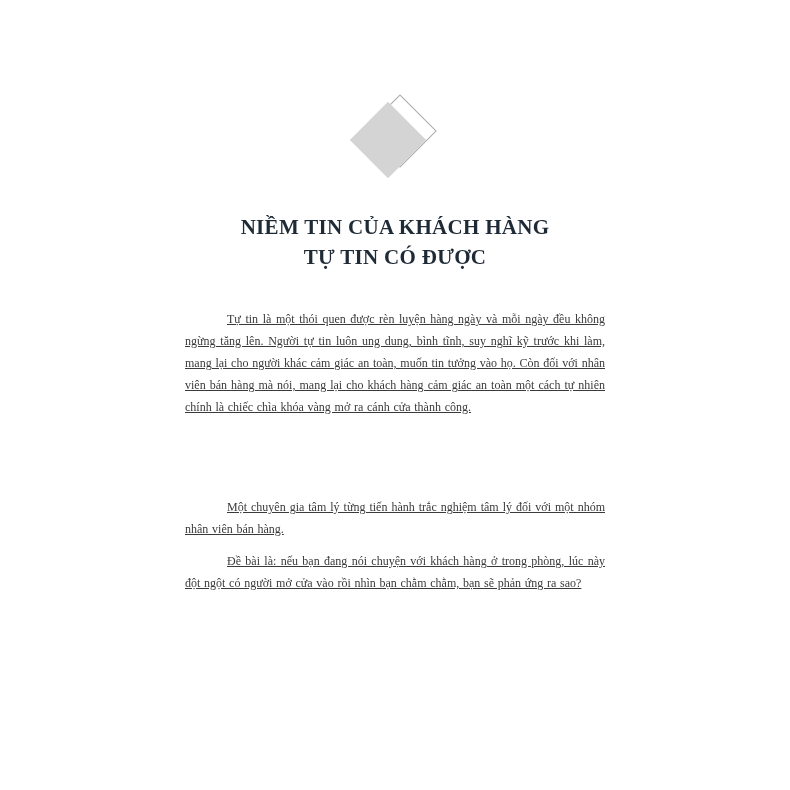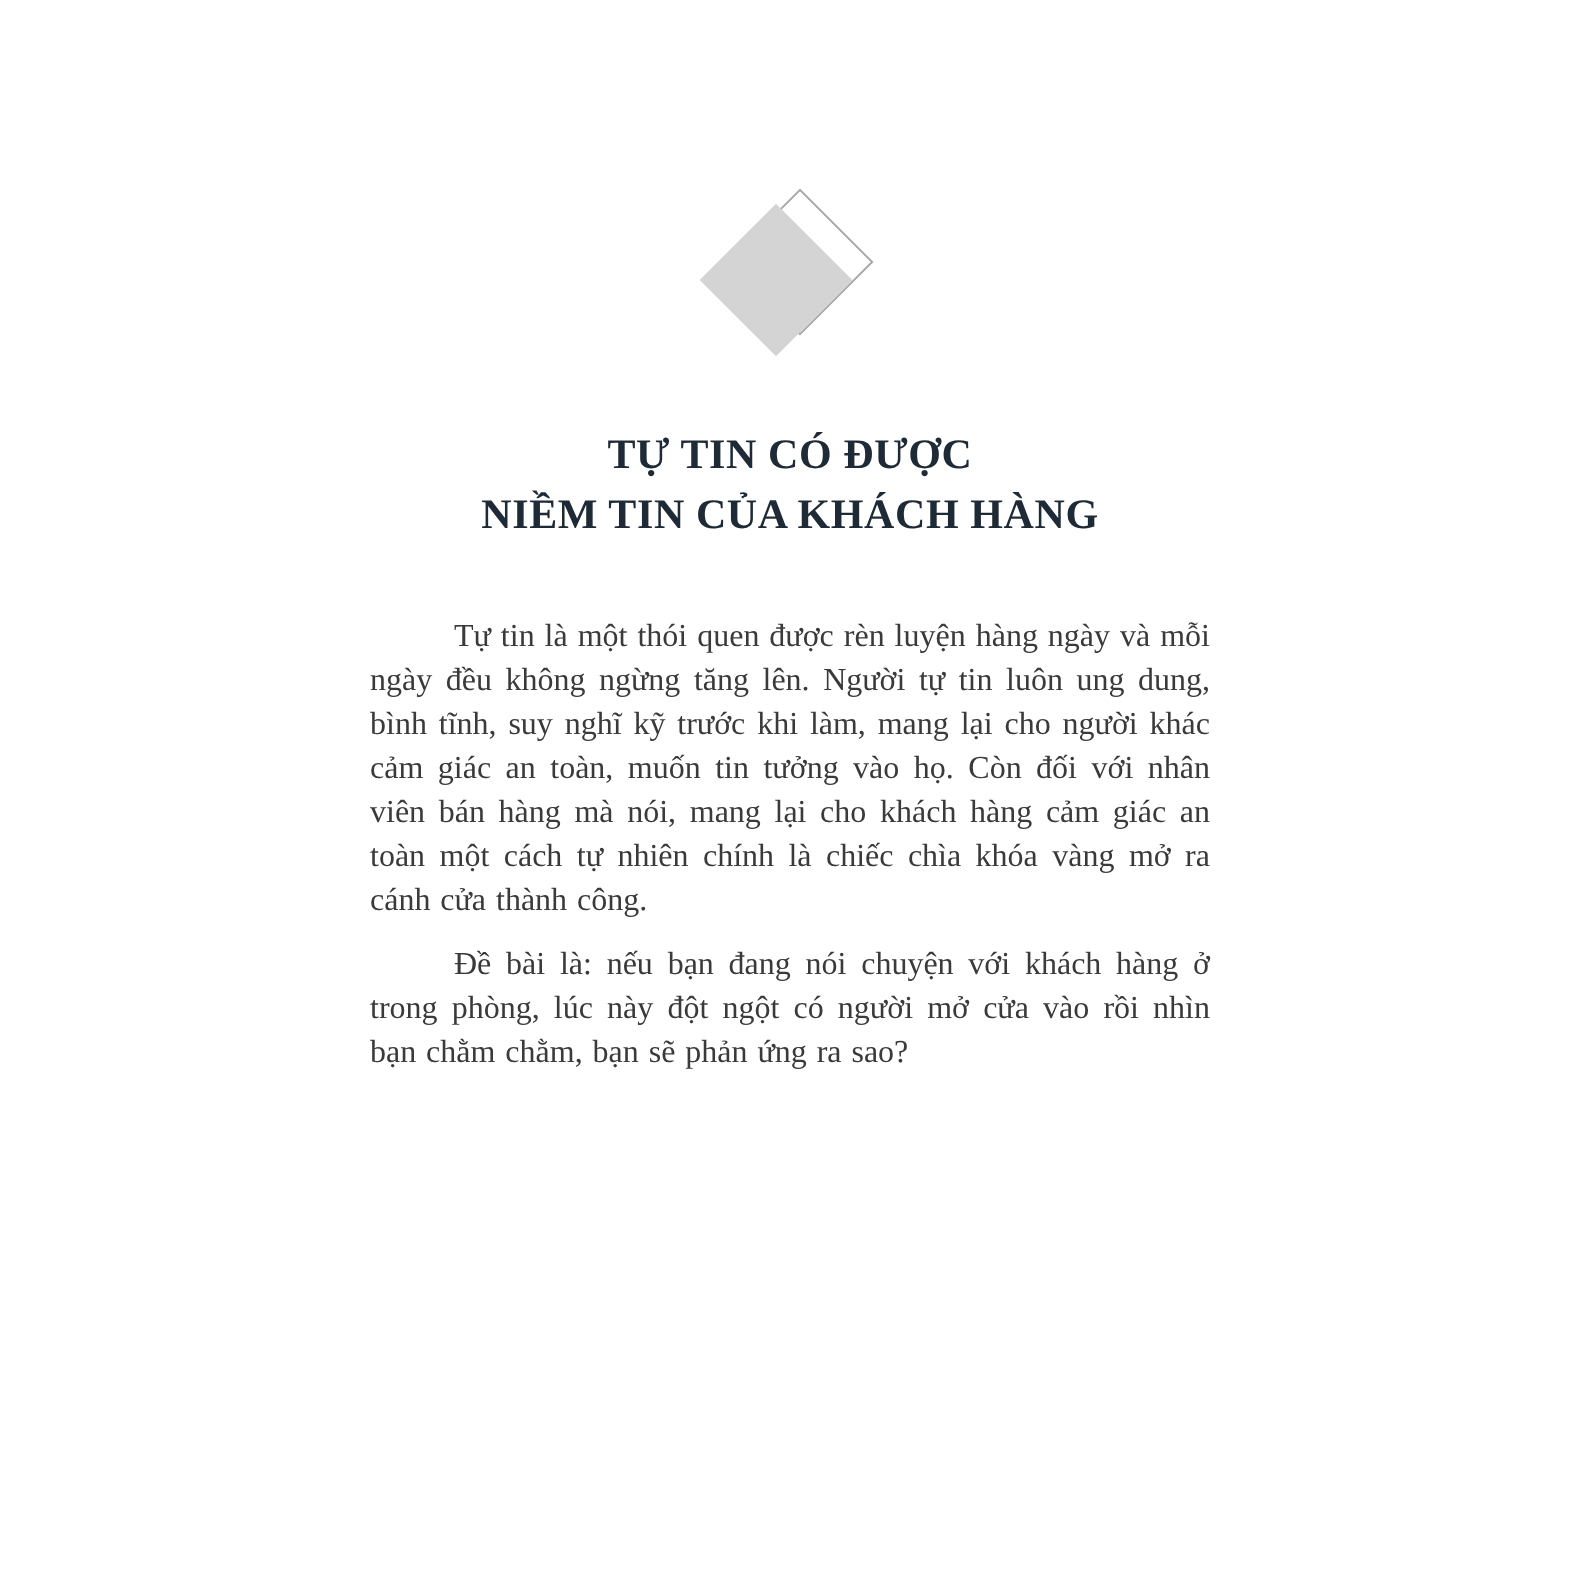--- a/index.html
+++ b/index.html
@@ -54,24 +54,25 @@
     letter-spacing: 0.3px;
     color: var(--title-color, #1e2a36);
   }
   .title span {
     display: block;
   }
   
   .content {
     width: 420px;
     margin: 36px auto 16px;
-    font-size: 16px;
+    font-size: 12px;
     line-height: 22px;
     color: var(--body-color, #3a3a3a);
     word-spacing: 0.06em;
+    text-decoration: underline;
   }
   .content p {
     margin: 0;
     text-indent: 42px;
     text-align: justify;
   }
   .content p + p {
     margin-top: 10px;
   }
   .content p.section-start {
@@ -82,22 +83,23 @@
 <body>
 
 <div class="page">
 
   <div class="ornament">
     <div class="diamond outline"></div>
     <div class="diamond filled"></div>
   </div>
 
   <h1 class="title">
+    <span>NIỀM TIN CỦA KHÁCH HÀNG</span>
     <span>TỰ TIN CÓ ĐƯỢC</span>
-    <span>NIỀM TIN CỦA KHÁCH HÀNG</span>
   </h1>
 
   <div class="content">
     <p>Tự tin là một thói quen được rèn luyện hàng ngày và mỗi ngày đều không ngừng tăng lên. Người tự tin luôn ung dung, bình tĩnh, suy nghĩ kỹ trước khi làm, mang lại cho người khác cảm giác an toàn, muốn tin tưởng vào họ. Còn đối với nhân viên bán hàng mà nói, mang lại cho khách hàng cảm giác an toàn một cách tự nhiên chính là chiếc chìa khóa vàng mở ra cánh cửa thành công.</p>
+    <p class="section-start">Một chuyên gia tâm lý từng tiến hành trắc nghiệm tâm lý đối với một nhóm nhân viên bán hàng.</p>
     <p>Đề bài là: nếu bạn đang nói chuyện với khách hàng ở trong phòng, lúc này đột ngột có người mở cửa vào rồi nhìn bạn chằm chằm, bạn sẽ phản ứng ra sao?</p>
   </div>
 
 </div>
 
 </body></html>

